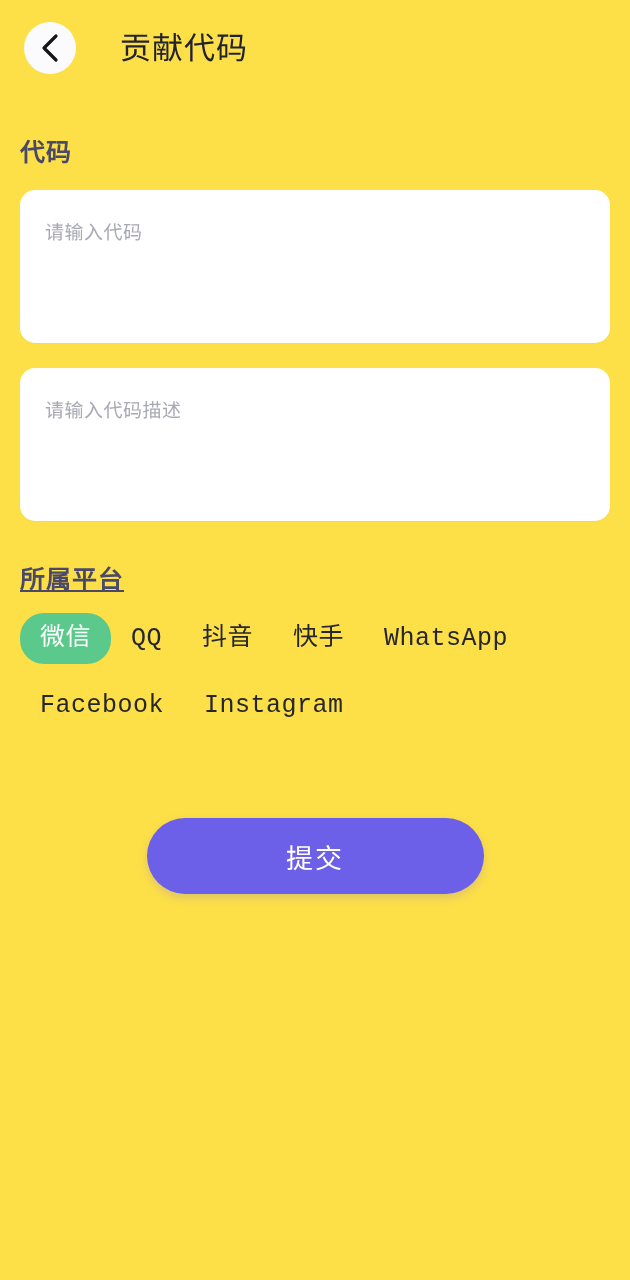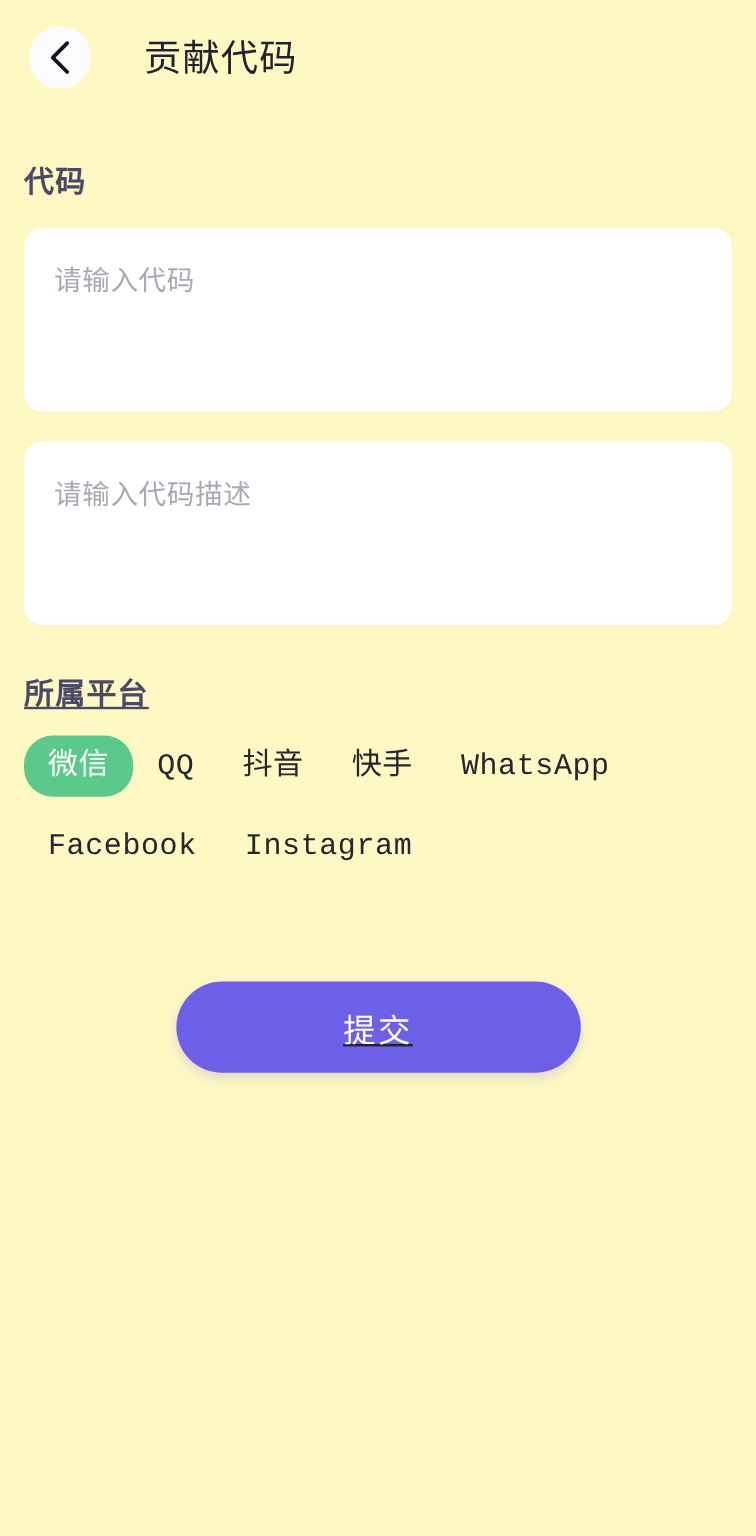--- a/index.html
+++ b/index.html
@@ -14,21 +14,21 @@
     font-family: "Liberation Sans", "DejaVu Sans", sans-serif;
     background: #eceef9;
     color: #22222e;
     overflow: hidden;
     position: relative;
   }
 
   .screen {
     width: 630px;
     height: 1280px;
-    background: #fef9c3;
+    background: #fde047;
     position: relative;
     display: flex;
     flex-direction: column;
   }
 
   
   .header {
     height: 96px;
     flex: 0 0 96px;
     display: flex;
@@ -89,21 +89,21 @@
     width: 100%;
     height: 153px;
     background: #ffffff;
     border-radius: 15px;
     padding: 33px 25px 0 25px;
     cursor: text;
     box-shadow: 0 1px 2px rgba(90, 90, 140, 0.04);
   }
 
   .input-card .placeholder {
-    font-size: 23px;
+    font-size: 19px;
     color: #a9a9b5;
     line-height: 1;
     letter-spacing: 0.5px;
     user-select: none;
   }
 
   
   .chip-row {
     margin-top: 21px;
     display: flex;
@@ -129,21 +129,20 @@
   .chip.selected {
     background: #5bc98b;
     color: #ffffff;
   }
 
   
   .submit-wrap {
     margin-top: 87px;
     display: flex;
     justify-content: center;
-    text-decoration: underline;
   }
 
   .submit-button {
     width: 337px;
     height: 76px;
     border-radius: 38px;
     background: #6c5fe8;
     color: #ffffff;
     font-size: 27px;
     letter-spacing: 2px;

